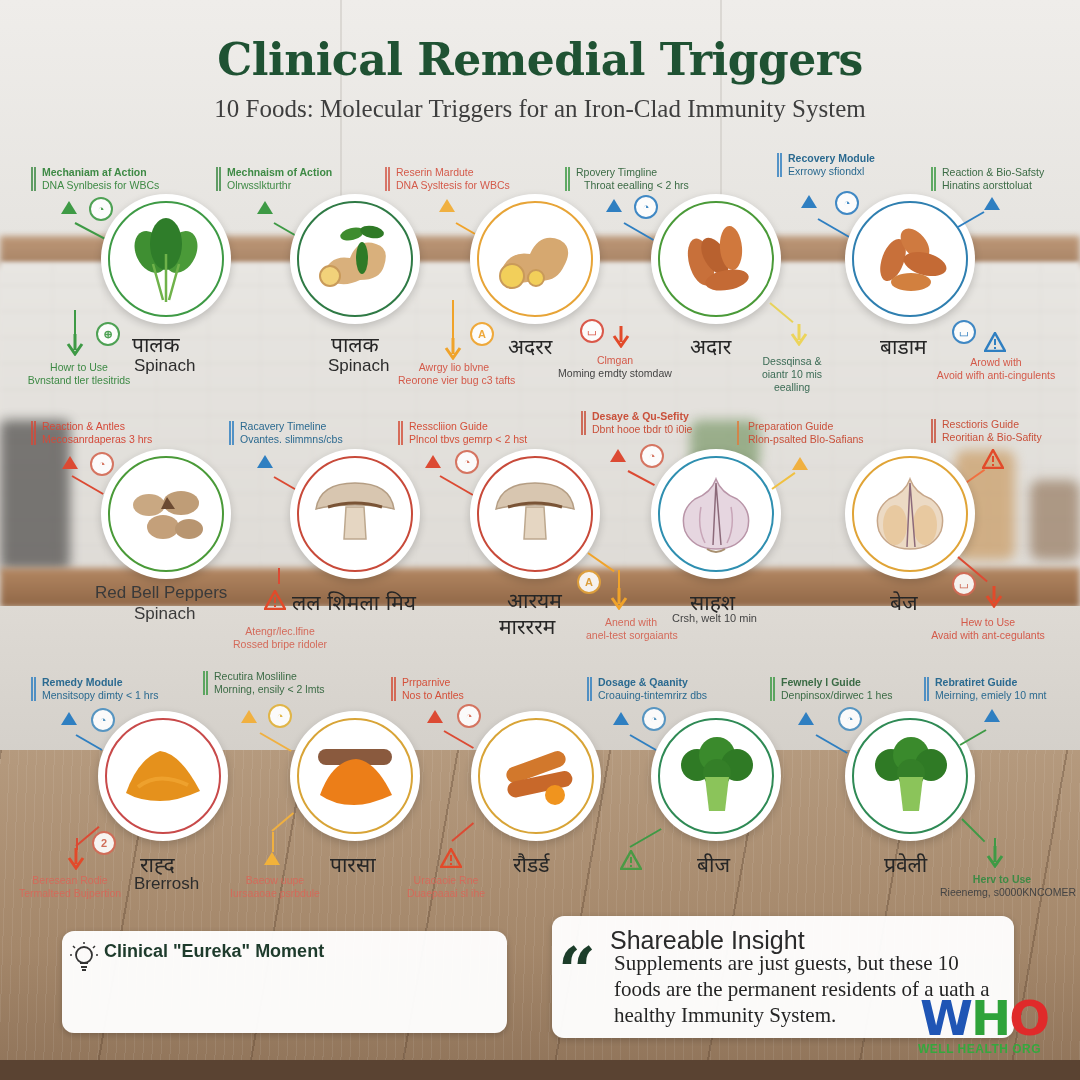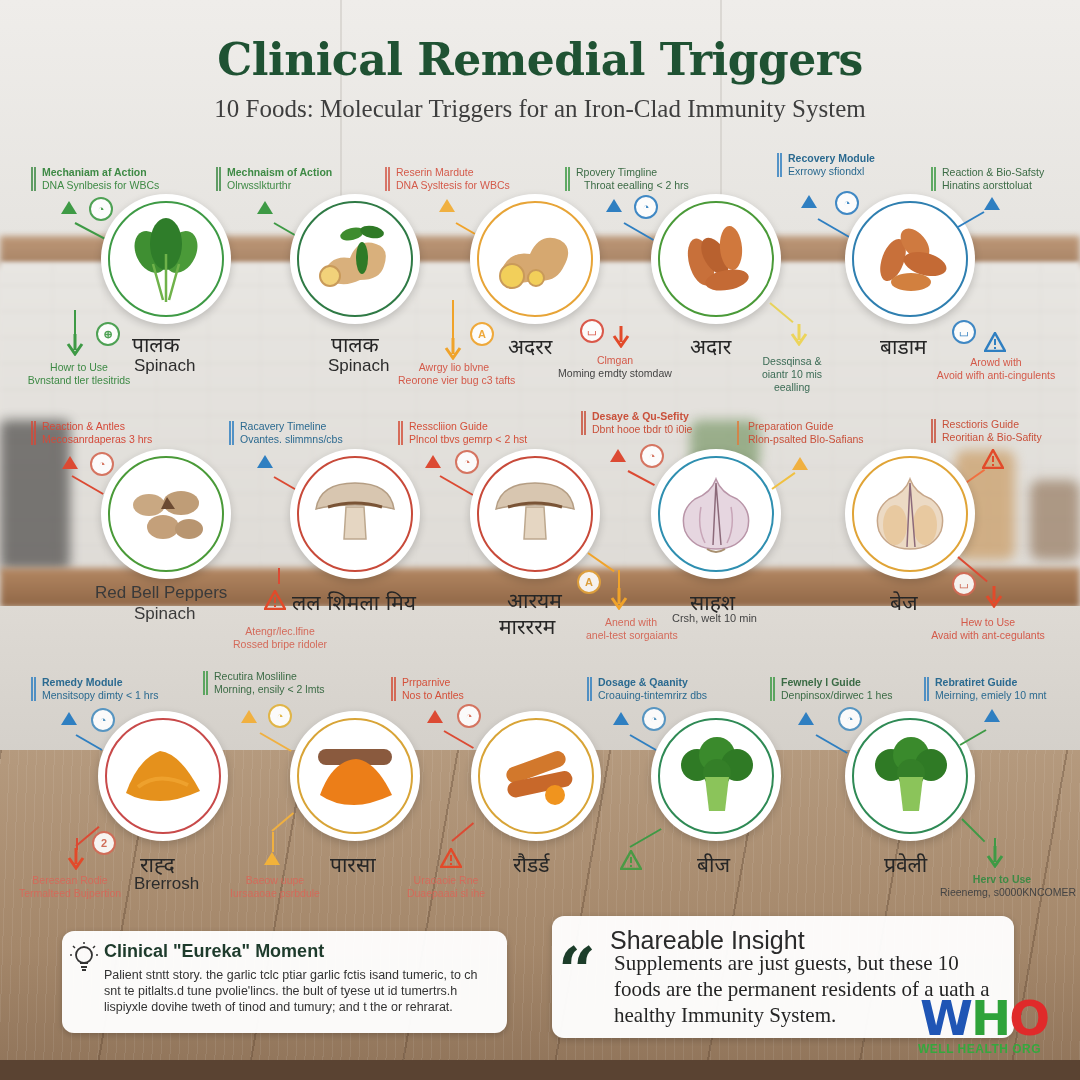--- a/index.html
+++ b/index.html
@@ -616,21 +616,20 @@
   </div>
 </div>
 
 <div class="panel eureka">
   <svg class="bulb" viewBox="0 0 28 36">
     <circle cx="14" cy="14" r="8" fill="none" stroke="#333" stroke-width="1.8"></circle>
     <path d="M10 22 H18 M11 26 H17 M12 29 H16" stroke="#333" stroke-width="1.8"></path>
     <path d="M14 1 V3 M3 5 L5 7 M25 5 L23 7 M0 14 H2 M26 14 H28" stroke="#333" stroke-width="1.5"></path>
   </svg>
   <div class="eureka-title">Clinical "Eureka" Moment</div>
-  <div class="eureka-body">Palient stntt story. the garlic tclc ptiar garlic fctis isand tumeric, to ch snt te pitlalts.d tune pvolie'lincs. the bult of tyese ut id tumertrs.h lispiyxle dovihe tweth of tinod and tumury; and t the or rehrarat.</div>
 </div>
 
 <div class="panel insight">
   <div class="quote-mark">“</div>
   <div class="insight-title">Shareable Insight</div>
   <div class="insight-body">Supplements are just guests, but these 10 foods are the permanent residents of a uath a healthy Immunity System.</div>
 </div>
 
 <div class="logo">
   <div class="logo-letters">

